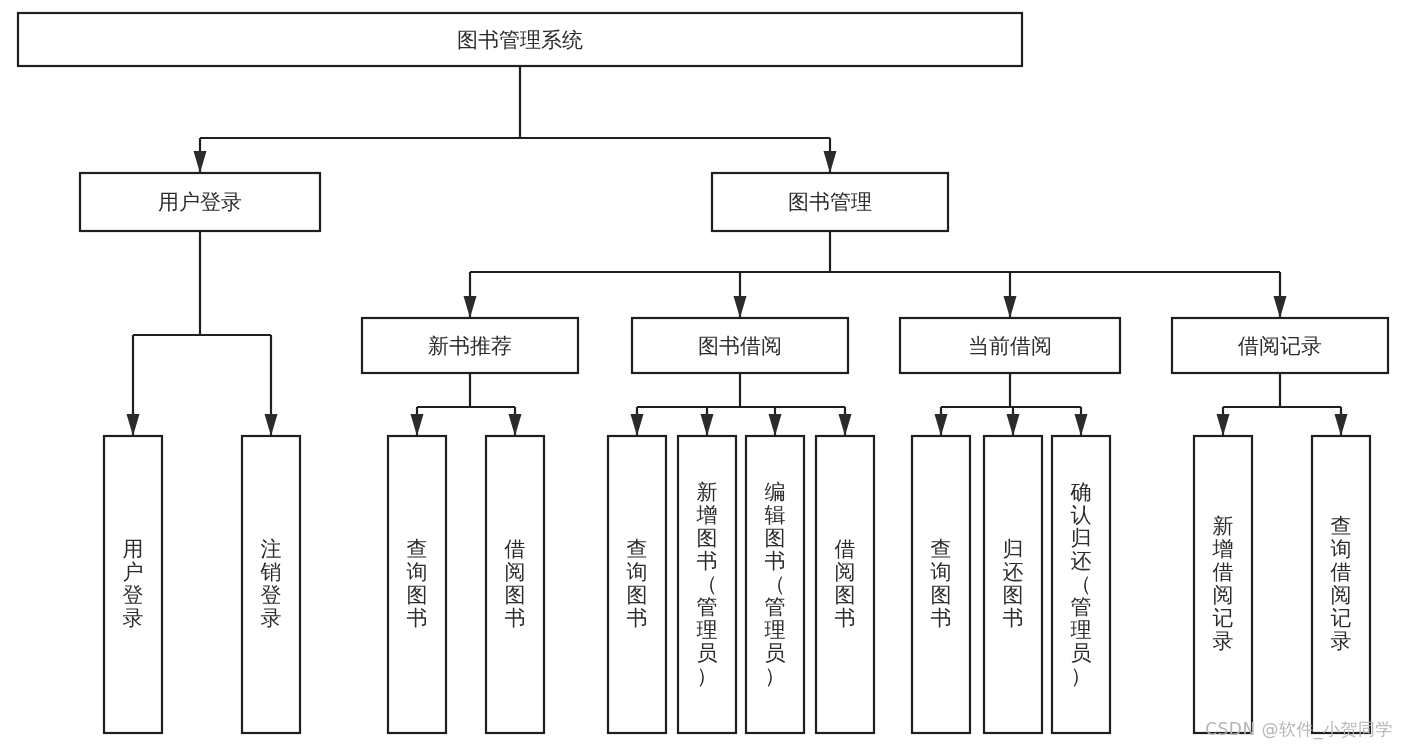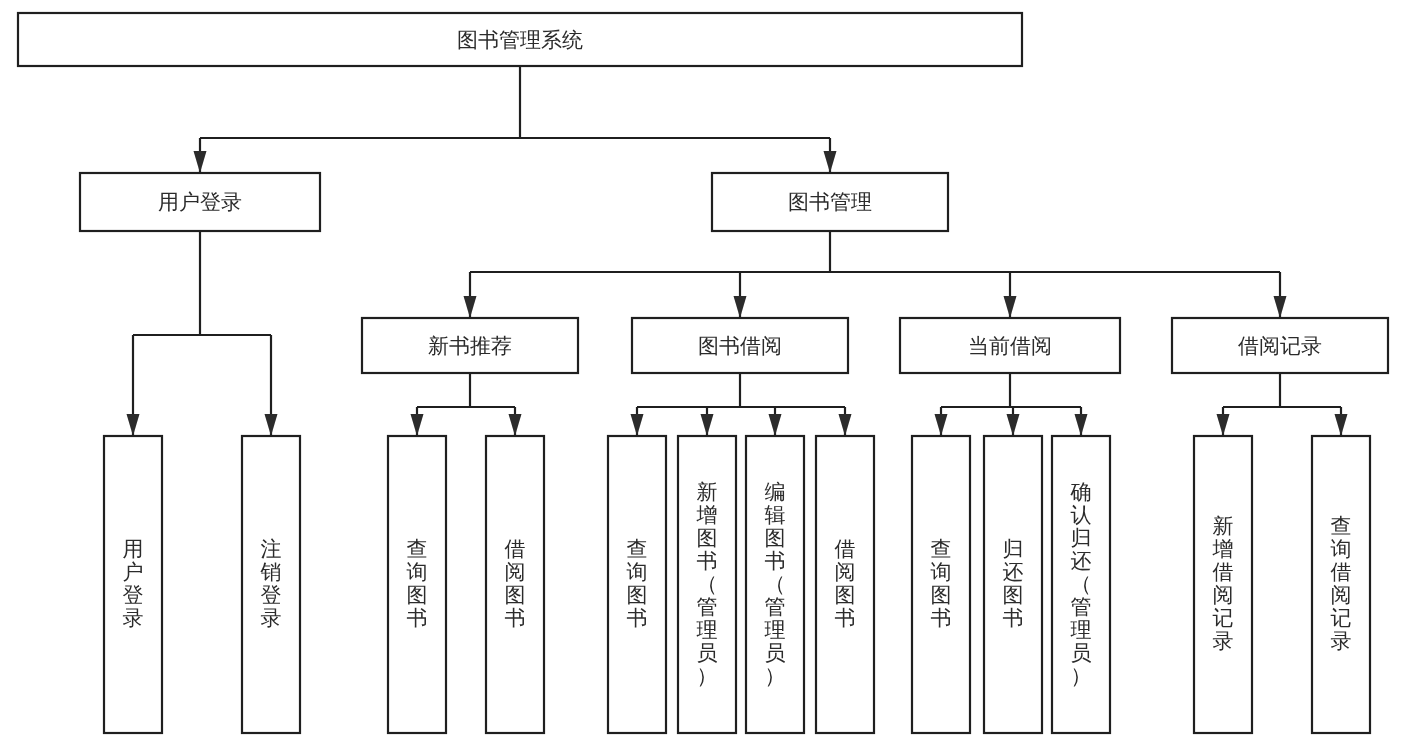--- a/index.html
+++ b/index.html
@@ -217,13 +217,14 @@
         <g>
           <rect x="1194" y="436" width="58" height="297" class="node-box"></rect>
           <text x="1223" y="533.44" class="node-label-v"><tspan x="1223" dy="0">新</tspan><tspan x="1223" dy="23">增</tspan><tspan x="1223" dy="23">借</tspan><tspan x="1223" dy="23">阅</tspan><tspan x="1223" dy="23">记</tspan><tspan x="1223" dy="23">录</tspan></text>
         </g>
         <g>
           <rect x="1312" y="436" width="58" height="297" class="node-box"></rect>
           <text x="1341" y="533.44" class="node-label-v"><tspan x="1341" dy="0">查</tspan><tspan x="1341" dy="23">询</tspan><tspan x="1341" dy="23">借</tspan><tspan x="1341" dy="23">阅</tspan><tspan x="1341" dy="23">记</tspan><tspan x="1341" dy="23">录</tspan></text>
         </g>
       </g>
   </svg>
+  <div class="watermark-text">CSDN @软件_小贺同学</div>
 </div>
 
 </body></html>

